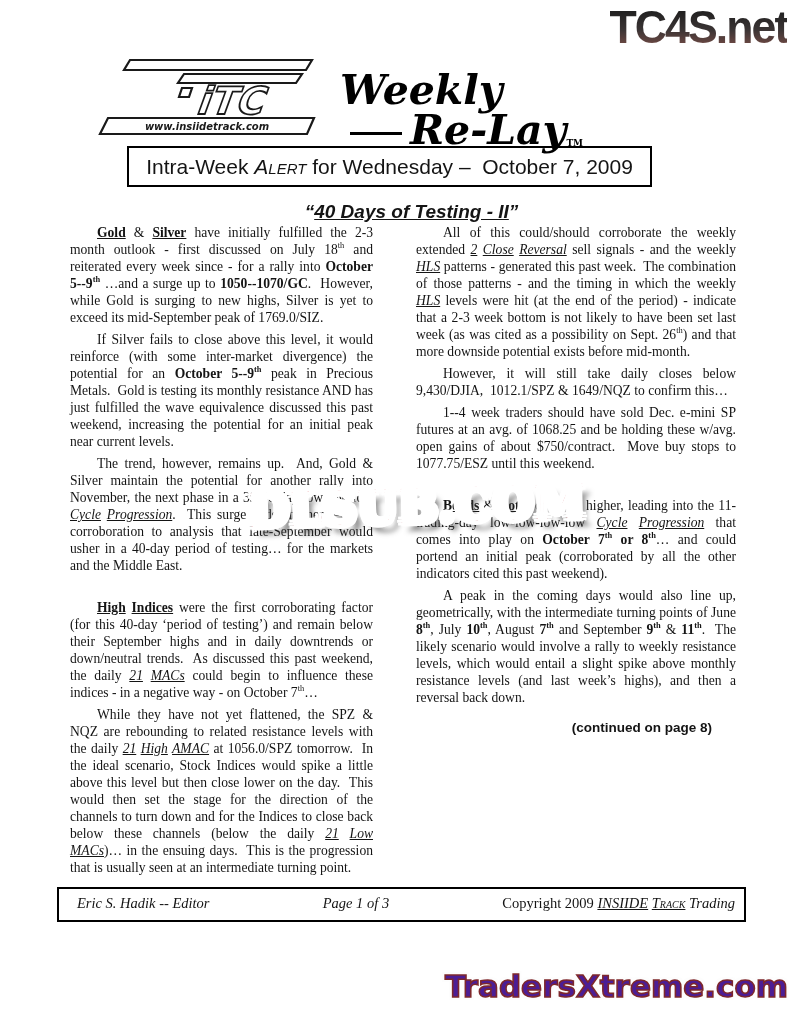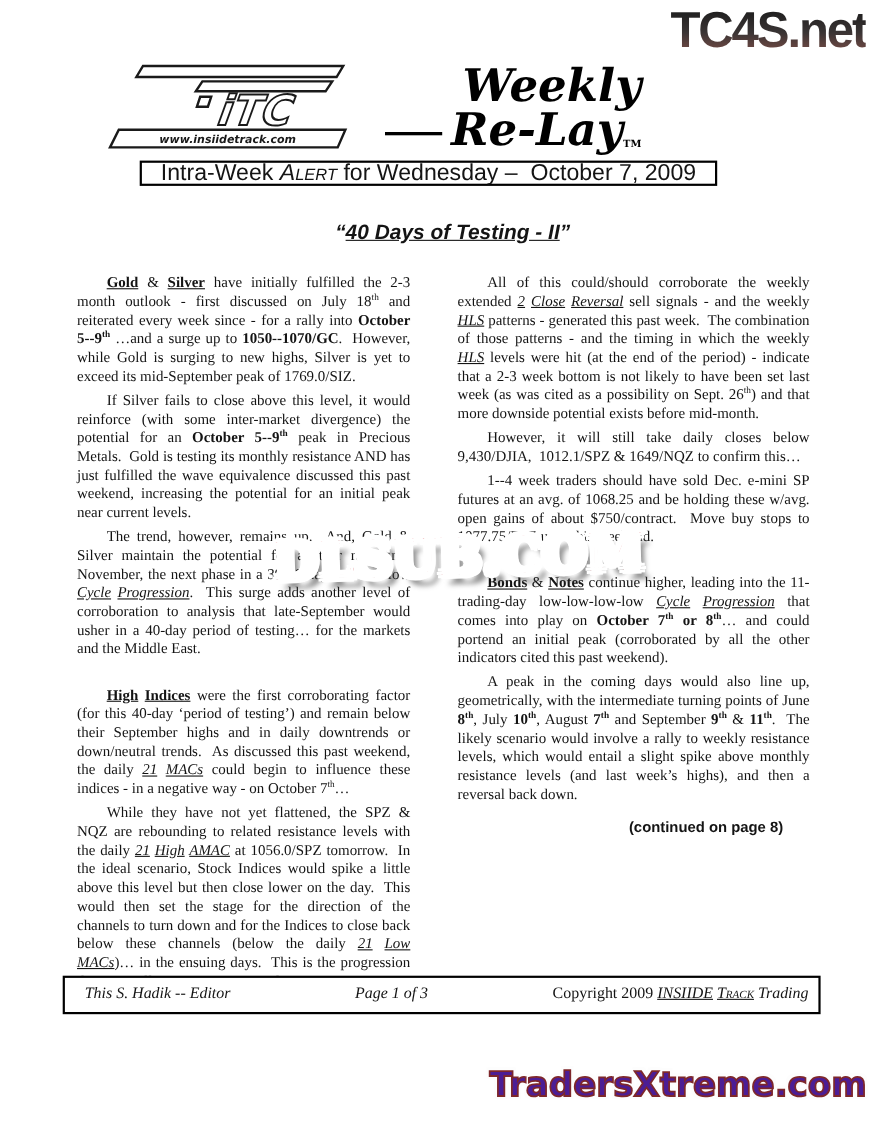--- a/index.html
+++ b/index.html
@@ -14,40 +14,40 @@
     font-family:"Liberation Sans", sans-serif;font-weight:bold;
     font-size:46px;letter-spacing:-2px;transform:scaleX(.97);transform-origin:right top;
     background:linear-gradient(180deg,#1f1f1f 18%,#3a3434 55%,#8a544c 100%);
     -webkit-background-clip:text;background-clip:text;color:transparent;
   }
   
   .masthead{position:absolute;top:56px;left:96px;display:flex;align-items:flex-start;gap:22px;}
   .logo-svg{display:block;}
   .mast-title{
     font-family:"DejaVu Serif", serif;font-weight:bold;font-style:italic;
-    font-size:41px;line-height:40px;color:#000;margin-top:2px;text-align:right;
+    font-size:41px;line-height:40px;color:#000;margin-top:14px;
   }
   .mast-title .line2{margin-left:10px;white-space:nowrap;}
   .mast-title .line2 .lead-line{display:inline-block;width:52px;height:3px;background:#000;margin-right:8px;vertical-align:9px;}
   .tm{font-size:9px;font-style:normal;vertical-align:-2px;letter-spacing:0;}
   
   .alert-box{
-    position:absolute;left:127px;top:146px;width:525px;height:23px;box-sizing:border-box;
+    position:absolute;left:127px;top:146px;width:525px;height:41px;box-sizing:border-box;
     border:2px solid #000;display:flex;align-items:center;justify-content:center;
     font-family:"Liberation Sans", sans-serif;font-size:21px;white-space:pre;
   }
   .alert-box .caps{font-style:italic;font-variant:small-caps;}
   
   .headline{
     position:absolute;left:0;top:188px;width:100%;text-align:center;
     font-family:"Liberation Sans", sans-serif;font-weight:bold;font-style:italic;font-size:19px;margin-left:16px;
   }
   .headline .hl-inner{text-decoration:underline;}
   
-  .columns{position:absolute;left:70px;top:224px;width:666px;display:flex;gap:43px;margin-top:24px;}
+  .columns{position:absolute;left:70px;top:224px;width:666px;display:flex;gap:43px;}
   .col{text-align:justify;font-size:13.6px;line-height:17px;}
   .col-left{width:303px;}
   .col-right{width:320px;}
   .para{margin:0 0 5px 0;text-indent:27px;}
   .para.section{margin-top:25px;}
   .para b{font-weight:bold;}
   .para i{font-style:italic;}
   sup{font-size:62%;line-height:0;vertical-align:super;}
   .continued{
     margin-top:13px;text-align:right;padding-right:24px;
@@ -128,21 +128,21 @@
       <p class="para">However, it will still take daily closes below 9,430/DJIA,&nbsp; 1012.1/SPZ &amp; 1649/NQZ to confirm this…</p>
       <p class="para">1--4 week traders should have sold Dec. e-mini SP futures at an avg. of 1068.25 and be holding these w/avg. open gains of about $750/contract.&nbsp; Move buy stops to 1077.75/ESZ until this weekend.</p>
       <p class="para section"><b><u>Bonds</u></b> &amp; <b><u>Notes</u></b> continue higher, leading into the 11-trading-day low-low-low-low <i><u>Cycle</u> <u>Progression</u></i> that comes into play on <b>October 7<sup>th</sup> or 8<sup>th</sup></b>… and could portend an initial peak (corroborated by all the other indicators cited this past weekend).</p>
       <p class="para">A peak in the coming days would also line up, geometrically, with the intermediate turning points of June <b>8<sup>th</sup></b>, July <b>10<sup>th</sup></b>, August <b>7<sup>th</sup></b> and September <b>9<sup>th</sup></b> &amp; <b>11<sup>th</sup></b>.&nbsp; The likely scenario would involve a rally to weekly resistance levels, which would entail a slight spike above monthly resistance levels (and last week’s highs), and then a reversal back down.</p>
       <p class="para continued">(continued on page 8)</p>
     </div>
   </main>
 
   <footer class="footer-box">
     <div class="f-row1">
-      <span class="f-editor">This S. Hadik -- Editor</span>
+      <span class="f-editor">Eric S. Hadik -- Editor</span>
       <span class="f-page">Page 1 of 3</span>
       <span class="f-copy">Copyright 2009 <i><u>INSIIDE</u> <u><span class="sc">Track</span></u> Trading</i></span>
     </div>
   </footer>
 
   <div class="dlsub"><span class="gloss">DLSUB.COM</span></div>
 
   <div class="txtreme">TradersXtreme.com</div>
 
 </div>

